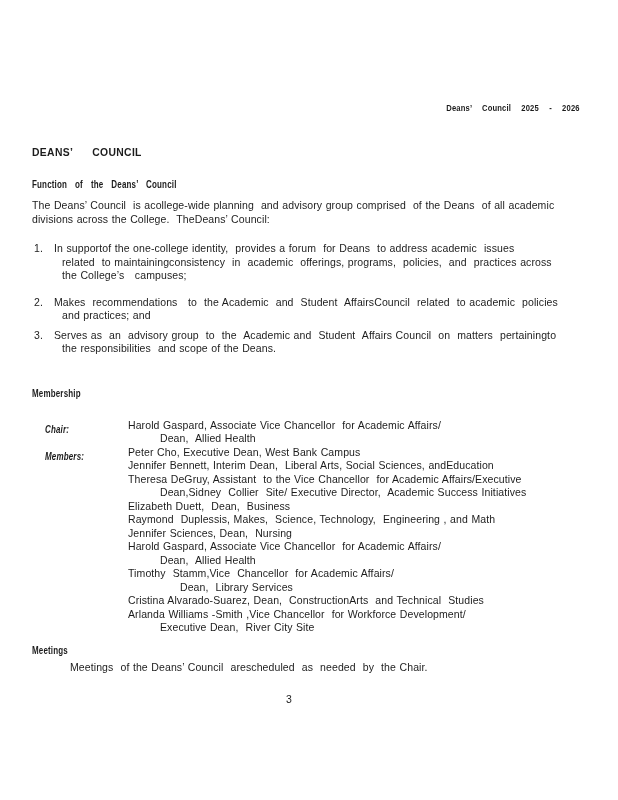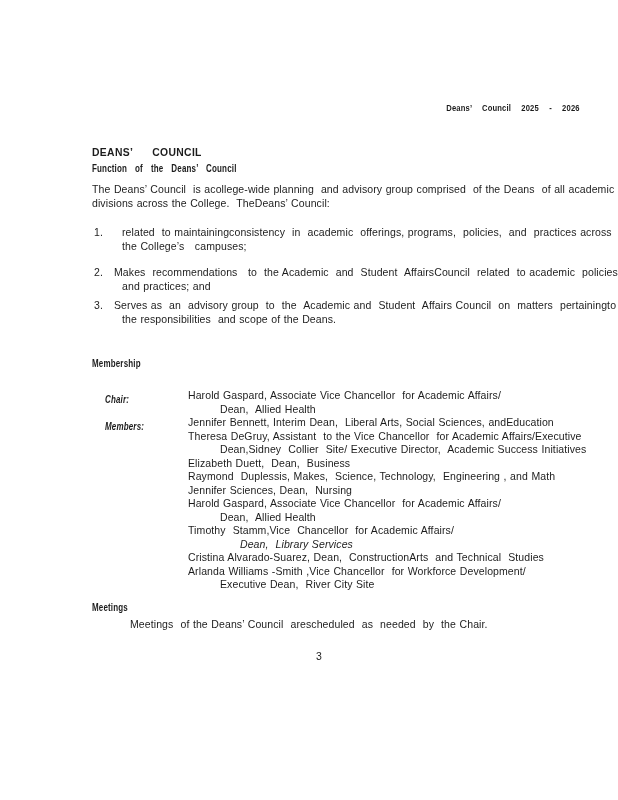--- a/index.html
+++ b/index.html
@@ -10,21 +10,21 @@
     -webkit-font-smoothing: antialiased;
   }
   .page {
     position: relative;
     width: 618px;
     height: 800px;
     background: #ffffff;
     overflow: hidden;
   }
   .content {
-    padding: 97px 38px 0 92px;
+    padding: 97px 38px 0 32px;
   }
   .ln {
     display: block;
     white-space: pre;
     font-size: 10.5px;
     line-height: 13.5px;
     letter-spacing: 0.1px;
     word-spacing: 0.5px;
   }
   
@@ -48,42 +48,42 @@
     font-size: 11.5px;
     word-spacing: 18px;
     letter-spacing: 0.4px;
   }
   .sect-h { height: 12px; }
   .sect-h .cond {
     font-size: 10px;
     word-spacing: 7px;
     letter-spacing: 0.2px;
   }
-  .sect-h.fn { margin-top: 2px; }
+  .sect-h.fn { margin-top: 18px; }
   .sect-h.single .cond { word-spacing: normal; }
   .intro { margin-top: 13px; }
   .list { margin-top: 16px; margin-left: 2px; }
   .li { display: flex; }
   .li + .li.gap-lg { margin-top: 13px; }
   .li + .li.gap-sm { margin-top: 6px; }
   .li .num { flex: 0 0 20px; }
   .li .li-txt { flex: 1; }
   .li .li-txt .ln.wrap { padding-left: 8px; }
   .sect-h.membership { margin-top: 27px; }
   .mrow { display: flex; }
   .mrow.first { margin-top: 24px; }
   .mrow .lblcell { flex: 0 0 96px; padding-left: 13px; }
   .mrow .lblcell .cond {
     font-style: italic;
     font-size: 10px;
     letter-spacing: 0.2px;
   }
   .mrow .mlines { flex: 1; }
   .ln.ind1 { padding-left: 32px; }
-  .ln.ind2 { padding-left: 52px; font-style: italic; }
+  .ln.ind2 { padding-left: 52px; }
   .sect-h.meetings { margin-top: 5px; }
   .meet-p { margin-top: 9px; margin-left: 38px; }
   .pageno {
     margin-top: 19px;
     text-align: center;
     font-size: 10.5px;
     line-height: 13.5px;
     
     margin-left: -34px;
   }
@@ -108,20 +108,21 @@
 
     <div class="intro">
       <span class="ln">The Deans’ Council  is acollege-wide planning  and advisory group comprised  of the Deans  of all academic</span>
       <span class="ln">divisions across the College.  TheDeans’ Council:</span>
     </div>
 
     <div class="list">
       <div class="li">
         <span class="num ln">1.</span>
         <div class="li-txt">
+          <span class="ln">In supportof the one-college identity,  provides a forum  for Deans  to address academic  issues</span>
           <span class="ln wrap">related  to maintainingconsistency  in  academic  offerings, programs,  policies,  and  practices across</span>
           <span class="ln wrap">the College’s   campuses;</span>
         </div>
       </div>
       <div class="li gap-lg">
         <span class="num ln">2.</span>
         <div class="li-txt">
           <span class="ln">Makes  recommendations   to  the Academic  and  Student  AffairsCouncil  related  to academic  policies</span>
           <span class="ln wrap">and practices; and</span>
         </div>
@@ -147,20 +148,21 @@
         <span class="ln">Harold Gaspard, Associate Vice Chancellor  for Academic Affairs/</span>
         <span class="ln ind1">Dean,  Allied Health</span>
       </div>
     </div>
 
     <div class="mrow">
       <div class="lblcell">
         <span class="cond">Members:</span>
       </div>
       <div class="mlines">
+        <span class="ln">Peter Cho, Executive Dean, West Bank Campus</span>
         <span class="ln">Jennifer Bennett, Interim Dean,  Liberal Arts, Social Sciences, andEducation</span>
         <span class="ln">Theresa DeGruy, Assistant  to the Vice Chancellor  for Academic Affairs/Executive</span>
         <span class="ln ind1">Dean,Sidney  Collier  Site/ Executive Director,  Academic Success Initiatives</span>
         <span class="ln">Elizabeth Duett,  Dean,  Business</span>
         <span class="ln">Raymond  Duplessis, Makes,  Science, Technology,  Engineering , and Math</span>
         <span class="ln">Jennifer Sciences, Dean,  Nursing</span>
         <span class="ln">Harold Gaspard, Associate Vice Chancellor  for Academic Affairs/</span>
         <span class="ln ind1">Dean,  Allied Health</span>
         <span class="ln">Timothy  Stamm,Vice  Chancellor  for Academic Affairs/</span>
         <span class="ln ind2">Dean,  Library Services</span>

